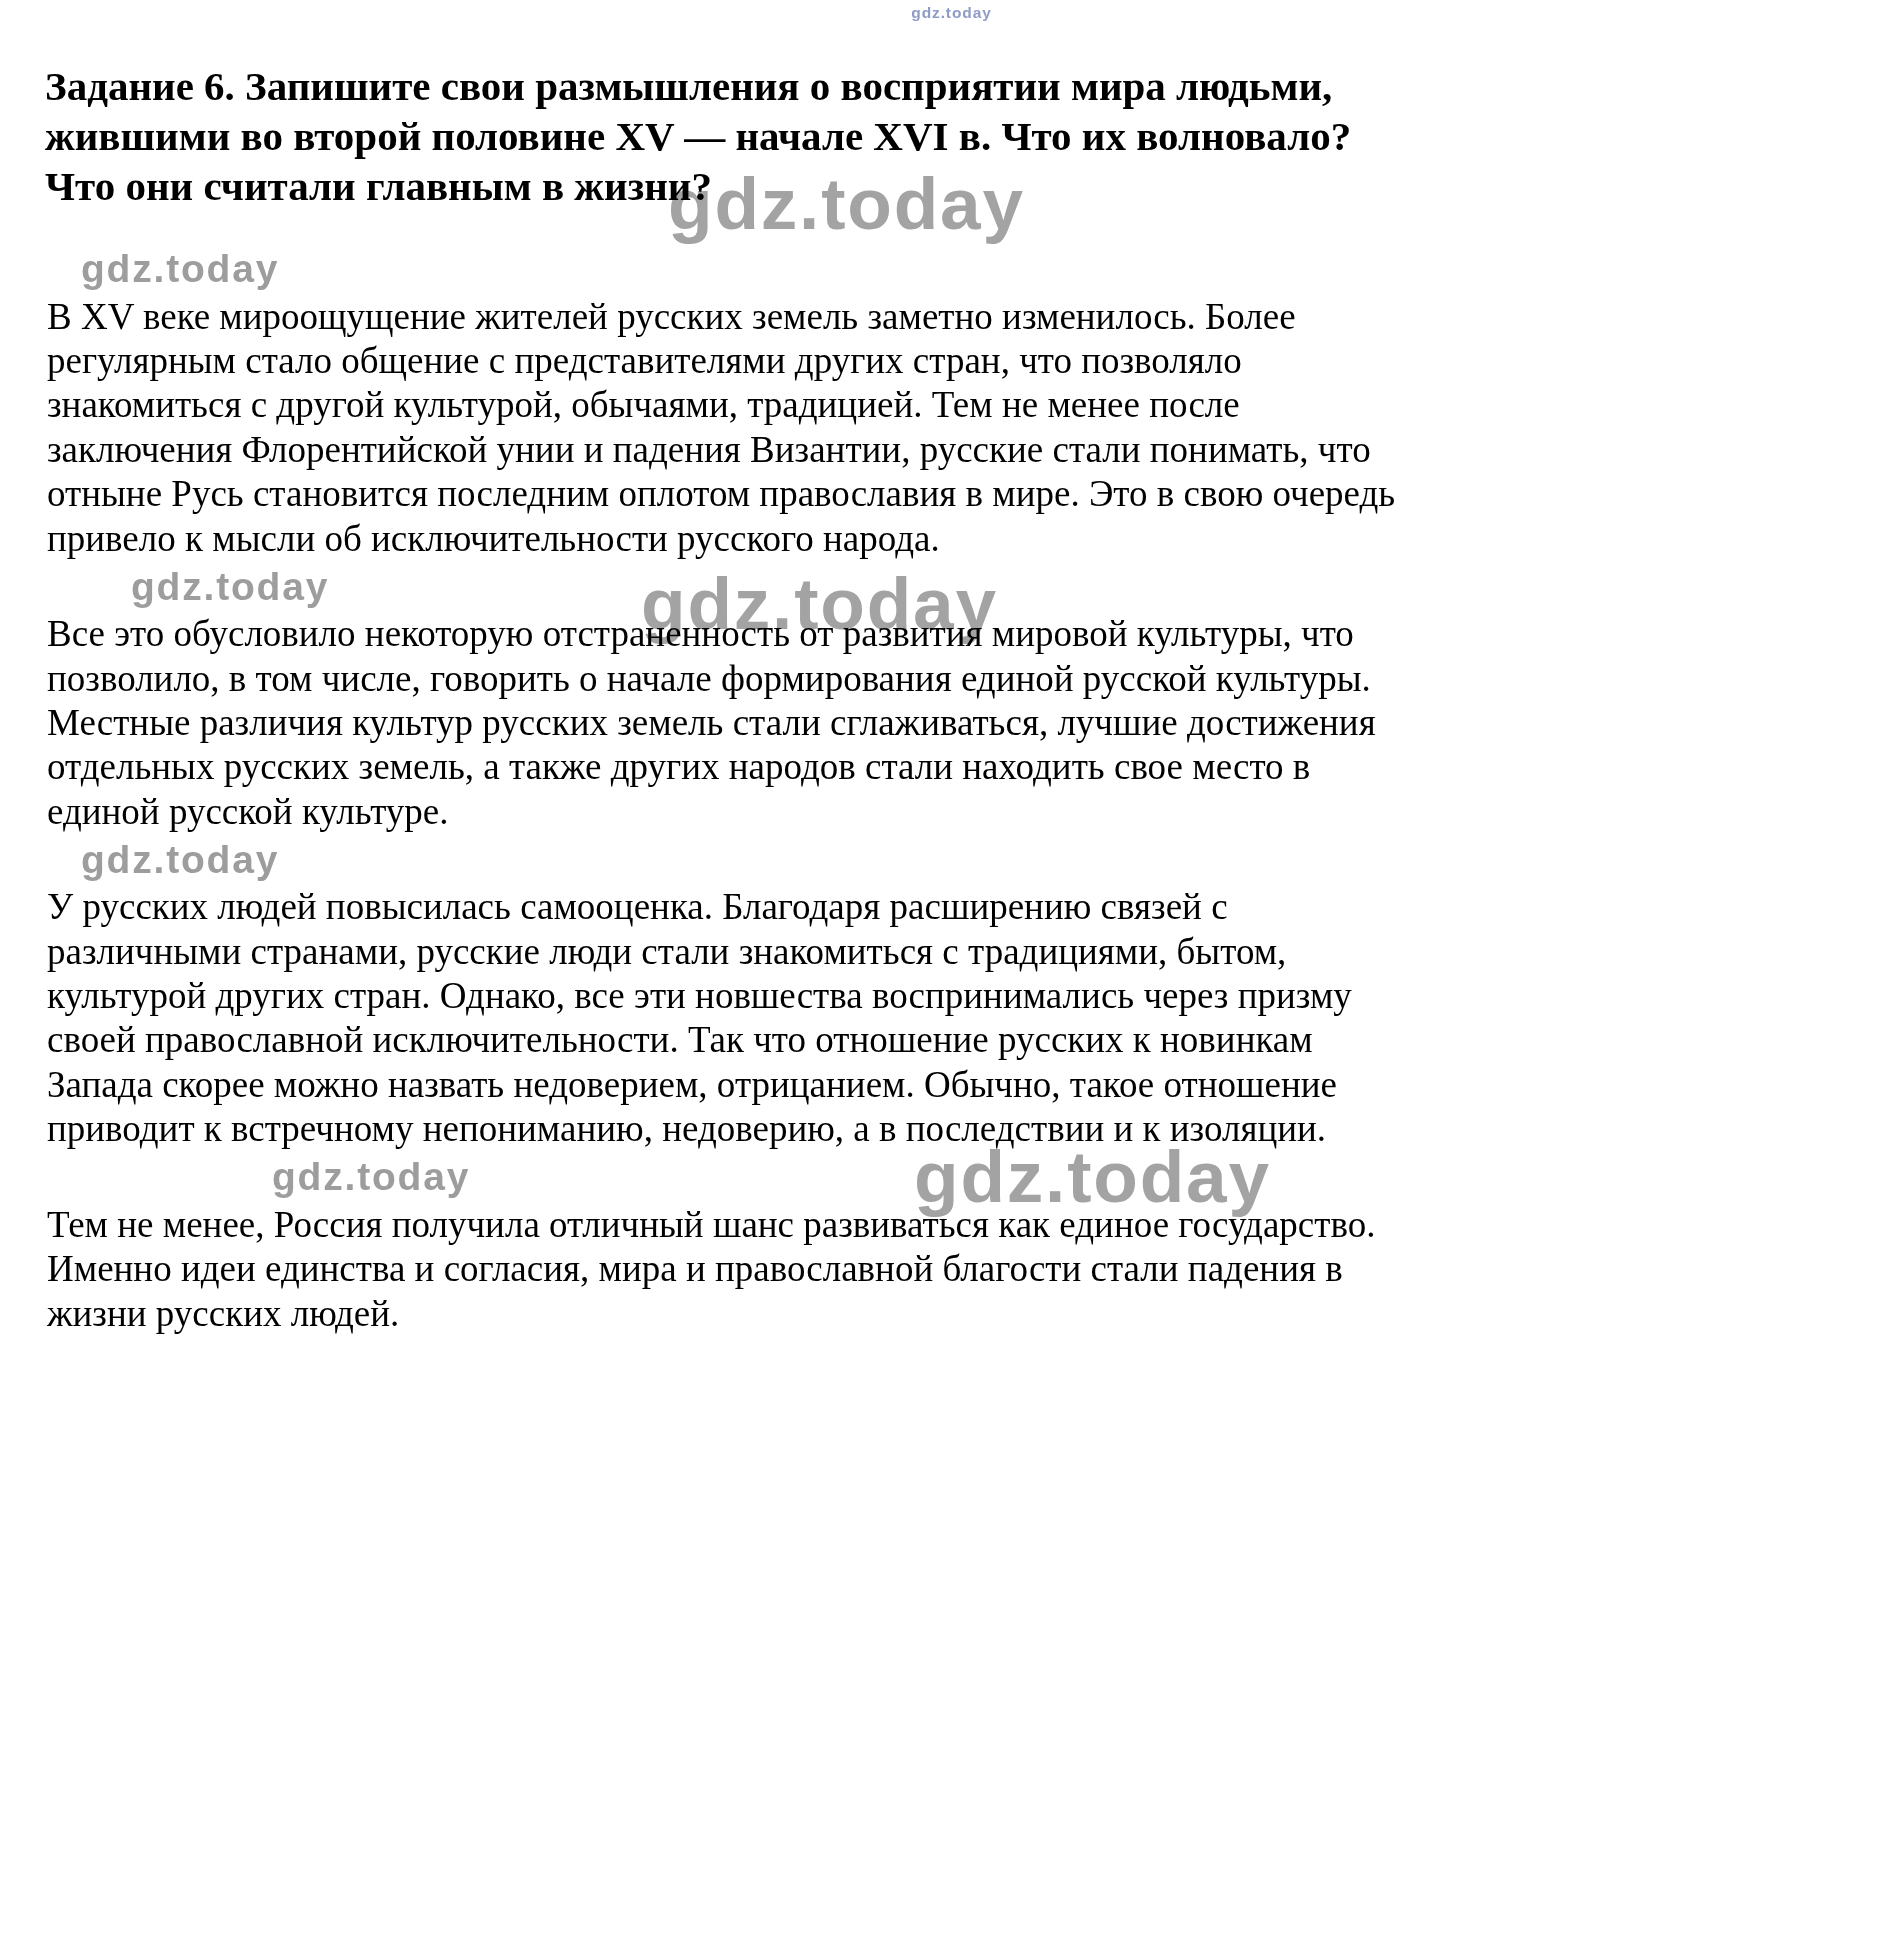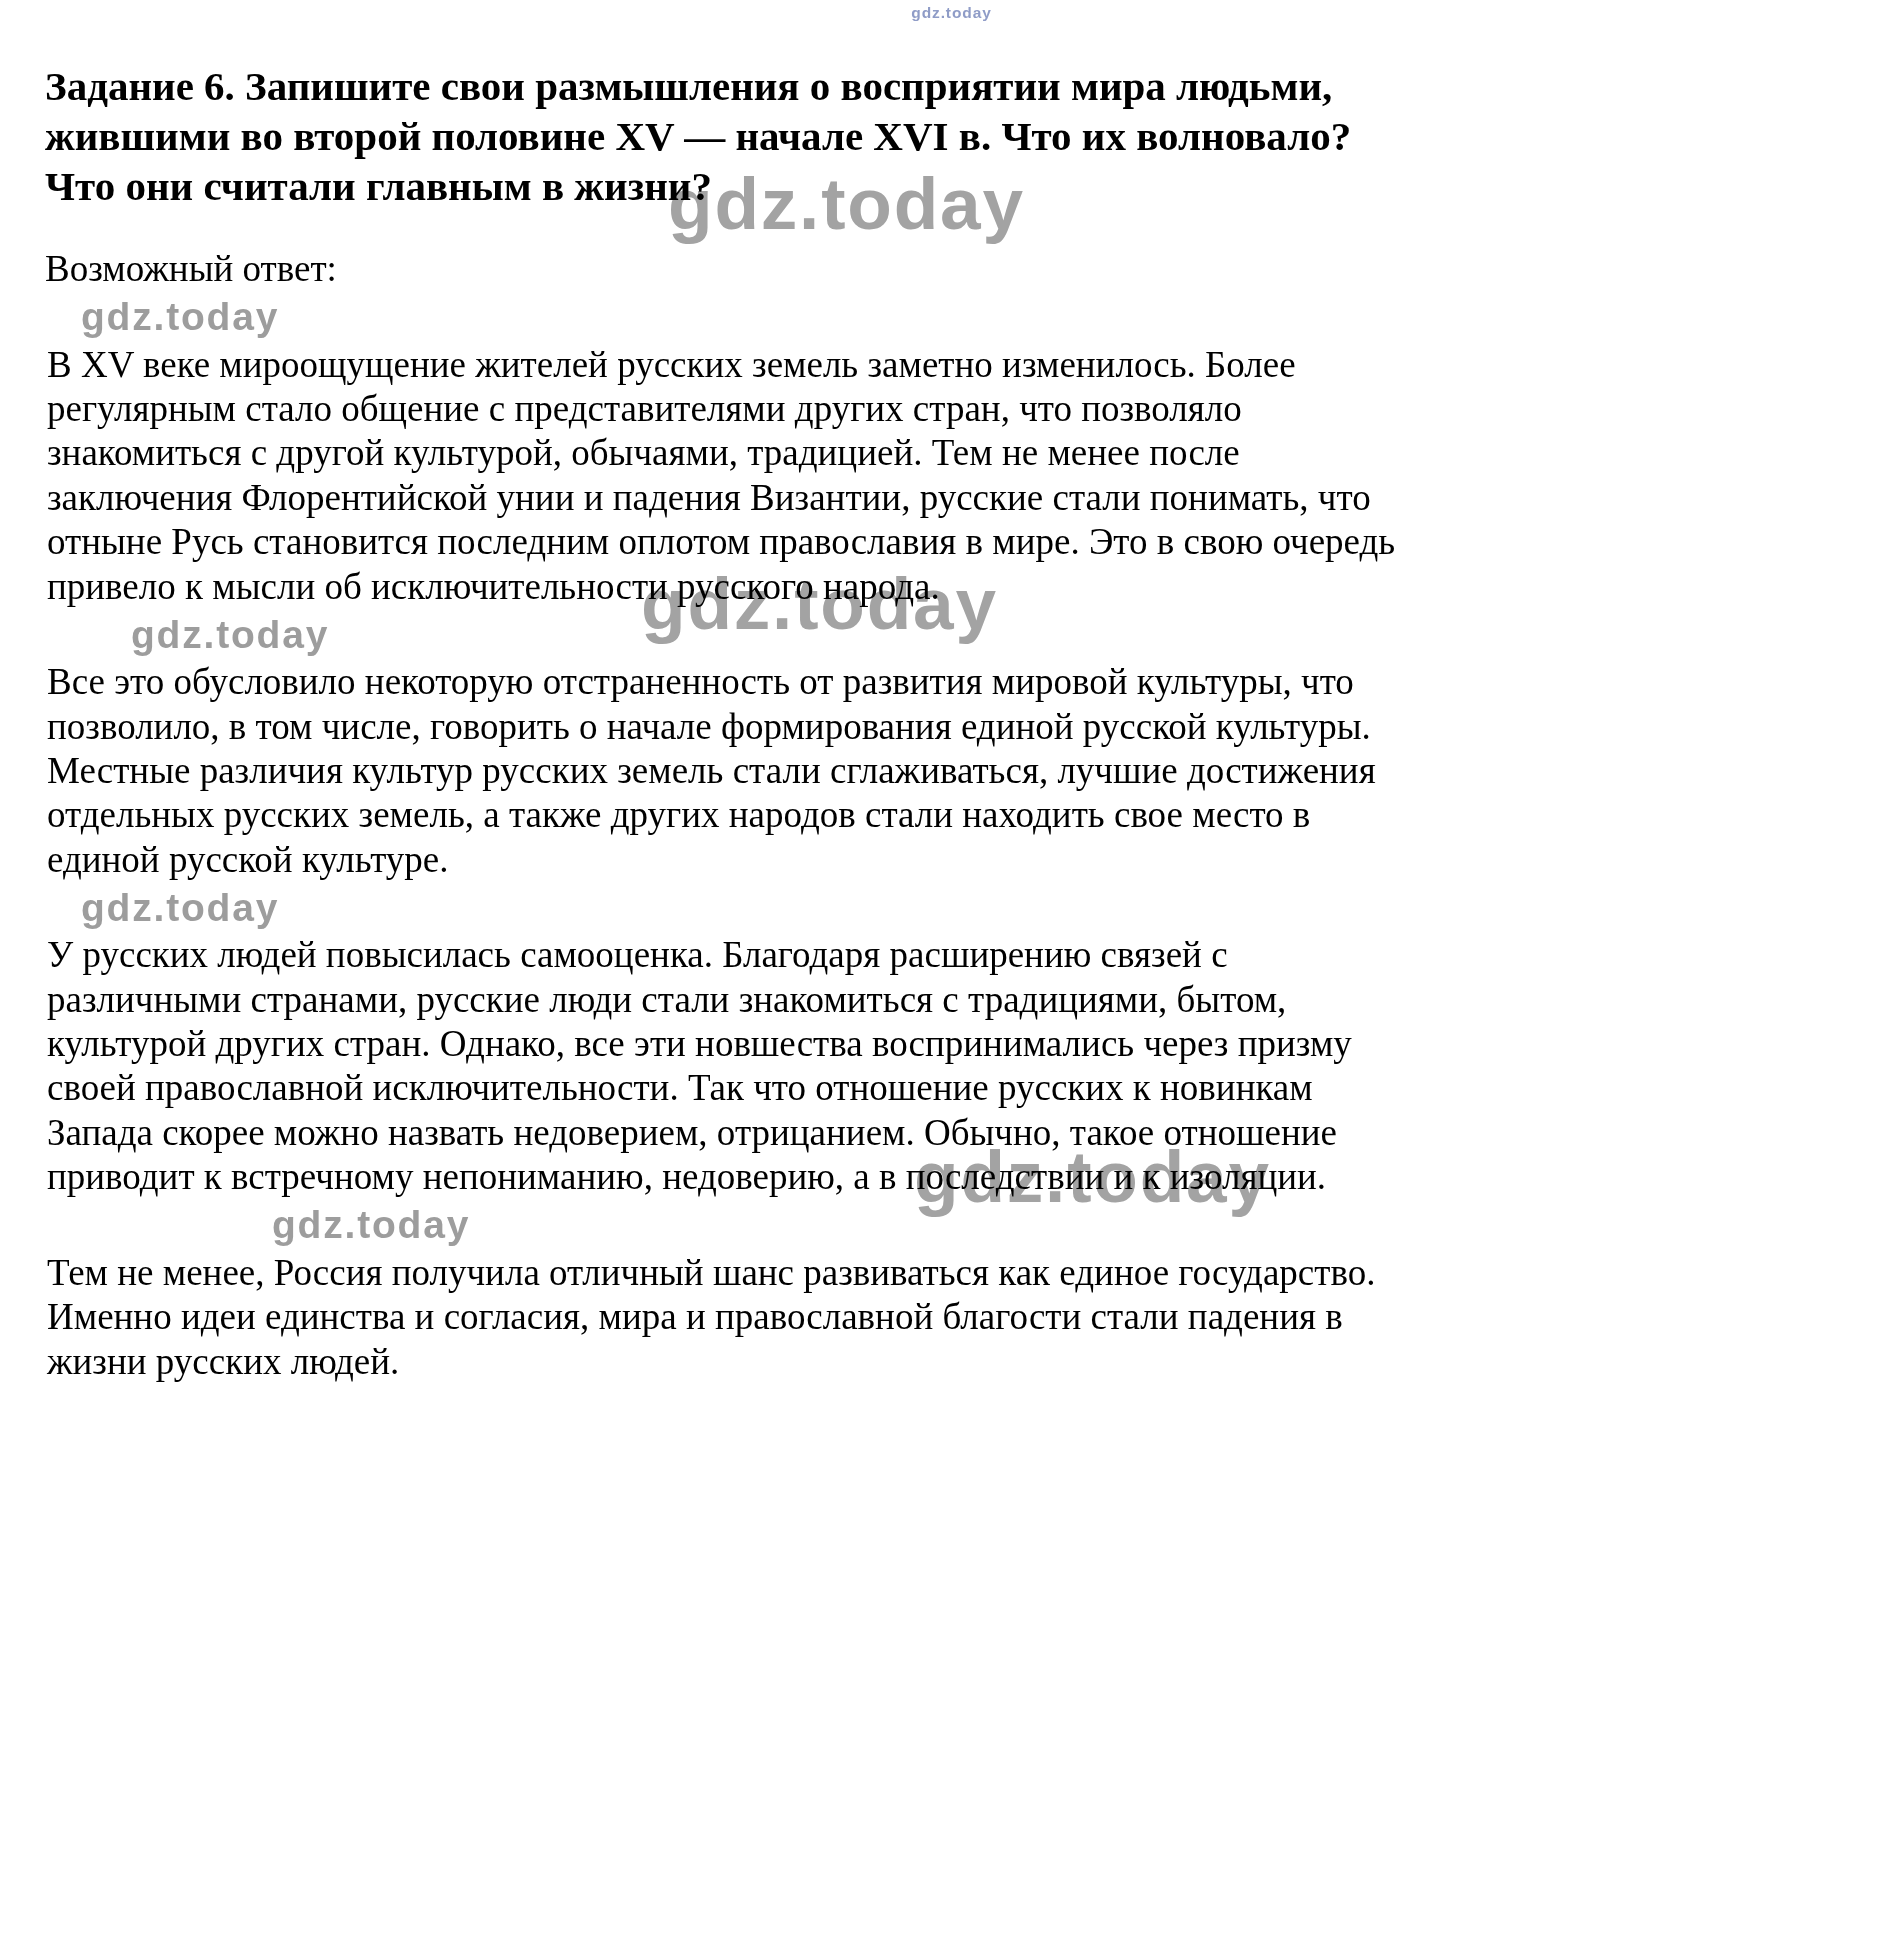--- a/index.html
+++ b/index.html
@@ -82,21 +82,20 @@
 <div class="page">
 
   <div class="wm wm-top">gdz.today</div>
   <div class="wm wm-large wm-large-1">gdz.today</div>
   <div class="wm wm-large wm-large-2">gdz.today</div>
   <div class="wm wm-large wm-large-3">gdz.today</div>
 
   <div class="content">
     <h1 class="heading">Задание 6. Запишите свои размышления о восприятии мира людьми, жившими во второй половине XV — начале XVI в. Что их волновало? Что они считали главным в жизни?</h1>
 
-    <p class="label">Возможный ответ:</p>
 
     <div class="wm wm-small wm-s1">gdz.today</div>
 
     <p class="para">В XV веке мироощущение жителей русских земель заметно изменилось. Более регулярным стало общение с представителями других стран, что позволяло знакомиться с другой культурой, обычаями, традицией. Тем не менее после заключения Флорентийской унии и падения Византии, русские стали понимать, что отныне Русь становится последним оплотом православия в мире. Это в свою очередь привело к мысли об исключительности русского народа.</p>
 
     <div class="wm wm-small wm-s2">gdz.today</div>
 
     <p class="para">Все это обусловило некоторую отстраненность от развития мировой культуры, что позволило, в том числе, говорить о начале формирования единой русской культуры. Местные различия культур русских земель стали сглаживаться, лучшие достижения отдельных русских земель, а также других народов стали находить свое место в единой русской культуре.</p>
 
     <div class="wm wm-small wm-s3">gdz.today</div>

